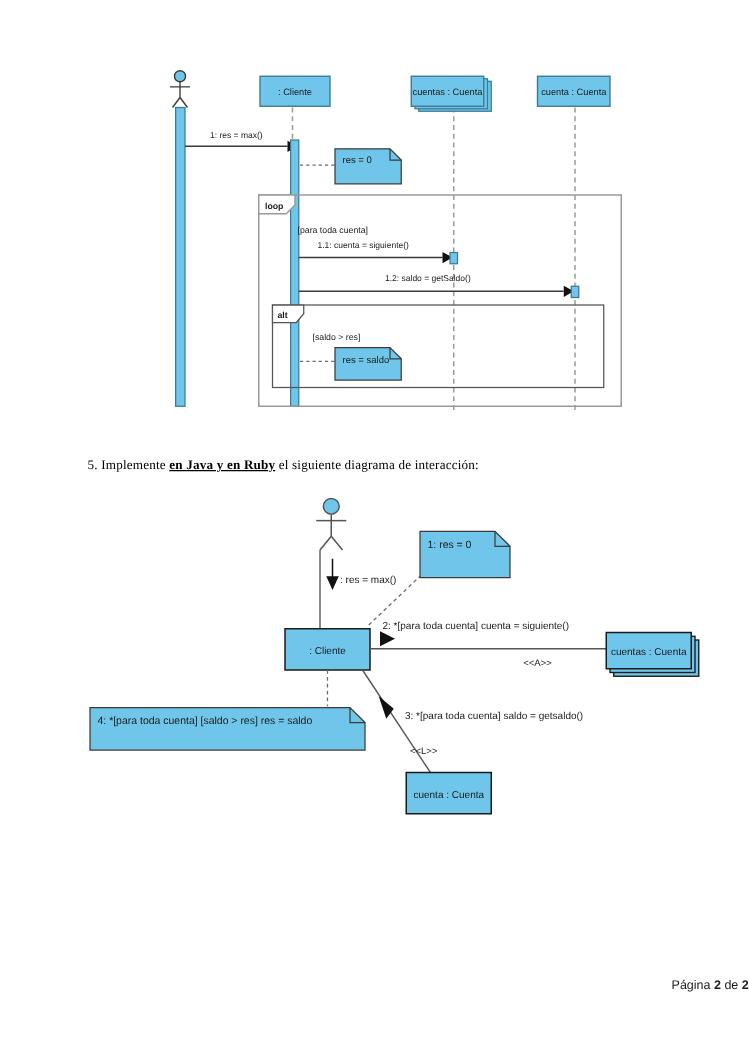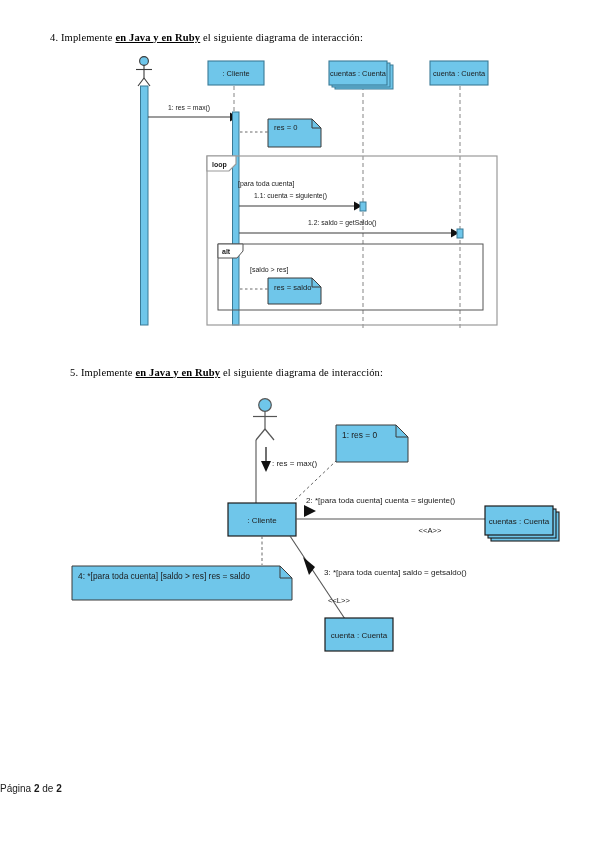--- a/index.html
+++ b/index.html
@@ -36,21 +36,21 @@
     text-decoration: underline;
   }
   #q4 { left: 50px; top: 32px; }
   #q5 { left: 50px; top: 367px; padding-left: 20px; }
 
   .footer {
     position: absolute;
     left: 0;
     top: 783px;
     width: 599px;
-    text-align: left;
+    text-align: right;
     font-family: "Liberation Sans", sans-serif;
     font-size: 10px;
     color: #1a1a1a;
     white-space: nowrap;
   }
   .footer b { font-weight: bold; }
 
   svg.diagram {
     position: absolute;
     display: block;
@@ -70,26 +70,20 @@
   .t-msg2 { font-size: 8px; }
   .t-note2 { font-size: 8.4px; }
   .t-obj2 { font-size: 8px; }
   .t-stereo { font-size: 7.6px; }
 </style>
 </head>
 <body>
 
 <div class="page">
 
-  <div class="q-line" id="q4">
-    <span>4.</span>
-    <span>Implemente</span>
-    <span class="bold-ul">en Java y en Ruby</span>
-    <span>el siguiente diagrama de interacción:</span>
-  </div>
 
   <svg class="diagram" id="diagram-seq" width="599" height="300" viewBox="0 0 599 300">
 
     <line x1="234" y1="36" x2="234" y2="62" stroke="#9a9a9a" stroke-width="1.2" stroke-dasharray="4,3"></line>
     <line x1="363" y1="36" x2="363" y2="278" stroke="#9a9a9a" stroke-width="1.2" stroke-dasharray="4,3"></line>
     <line x1="460" y1="36" x2="460" y2="278" stroke="#9a9a9a" stroke-width="1.2" stroke-dasharray="4,3"></line>
 
     <g>
       <circle cx="144" cy="11" r="4.4" fill="#6FC6EA" stroke="#3b3b3b" stroke-width="1.1"></circle>
       <line x1="144" y1="15.5" x2="144" y2="28" stroke="#3b3b3b" stroke-width="1.1"></line>

